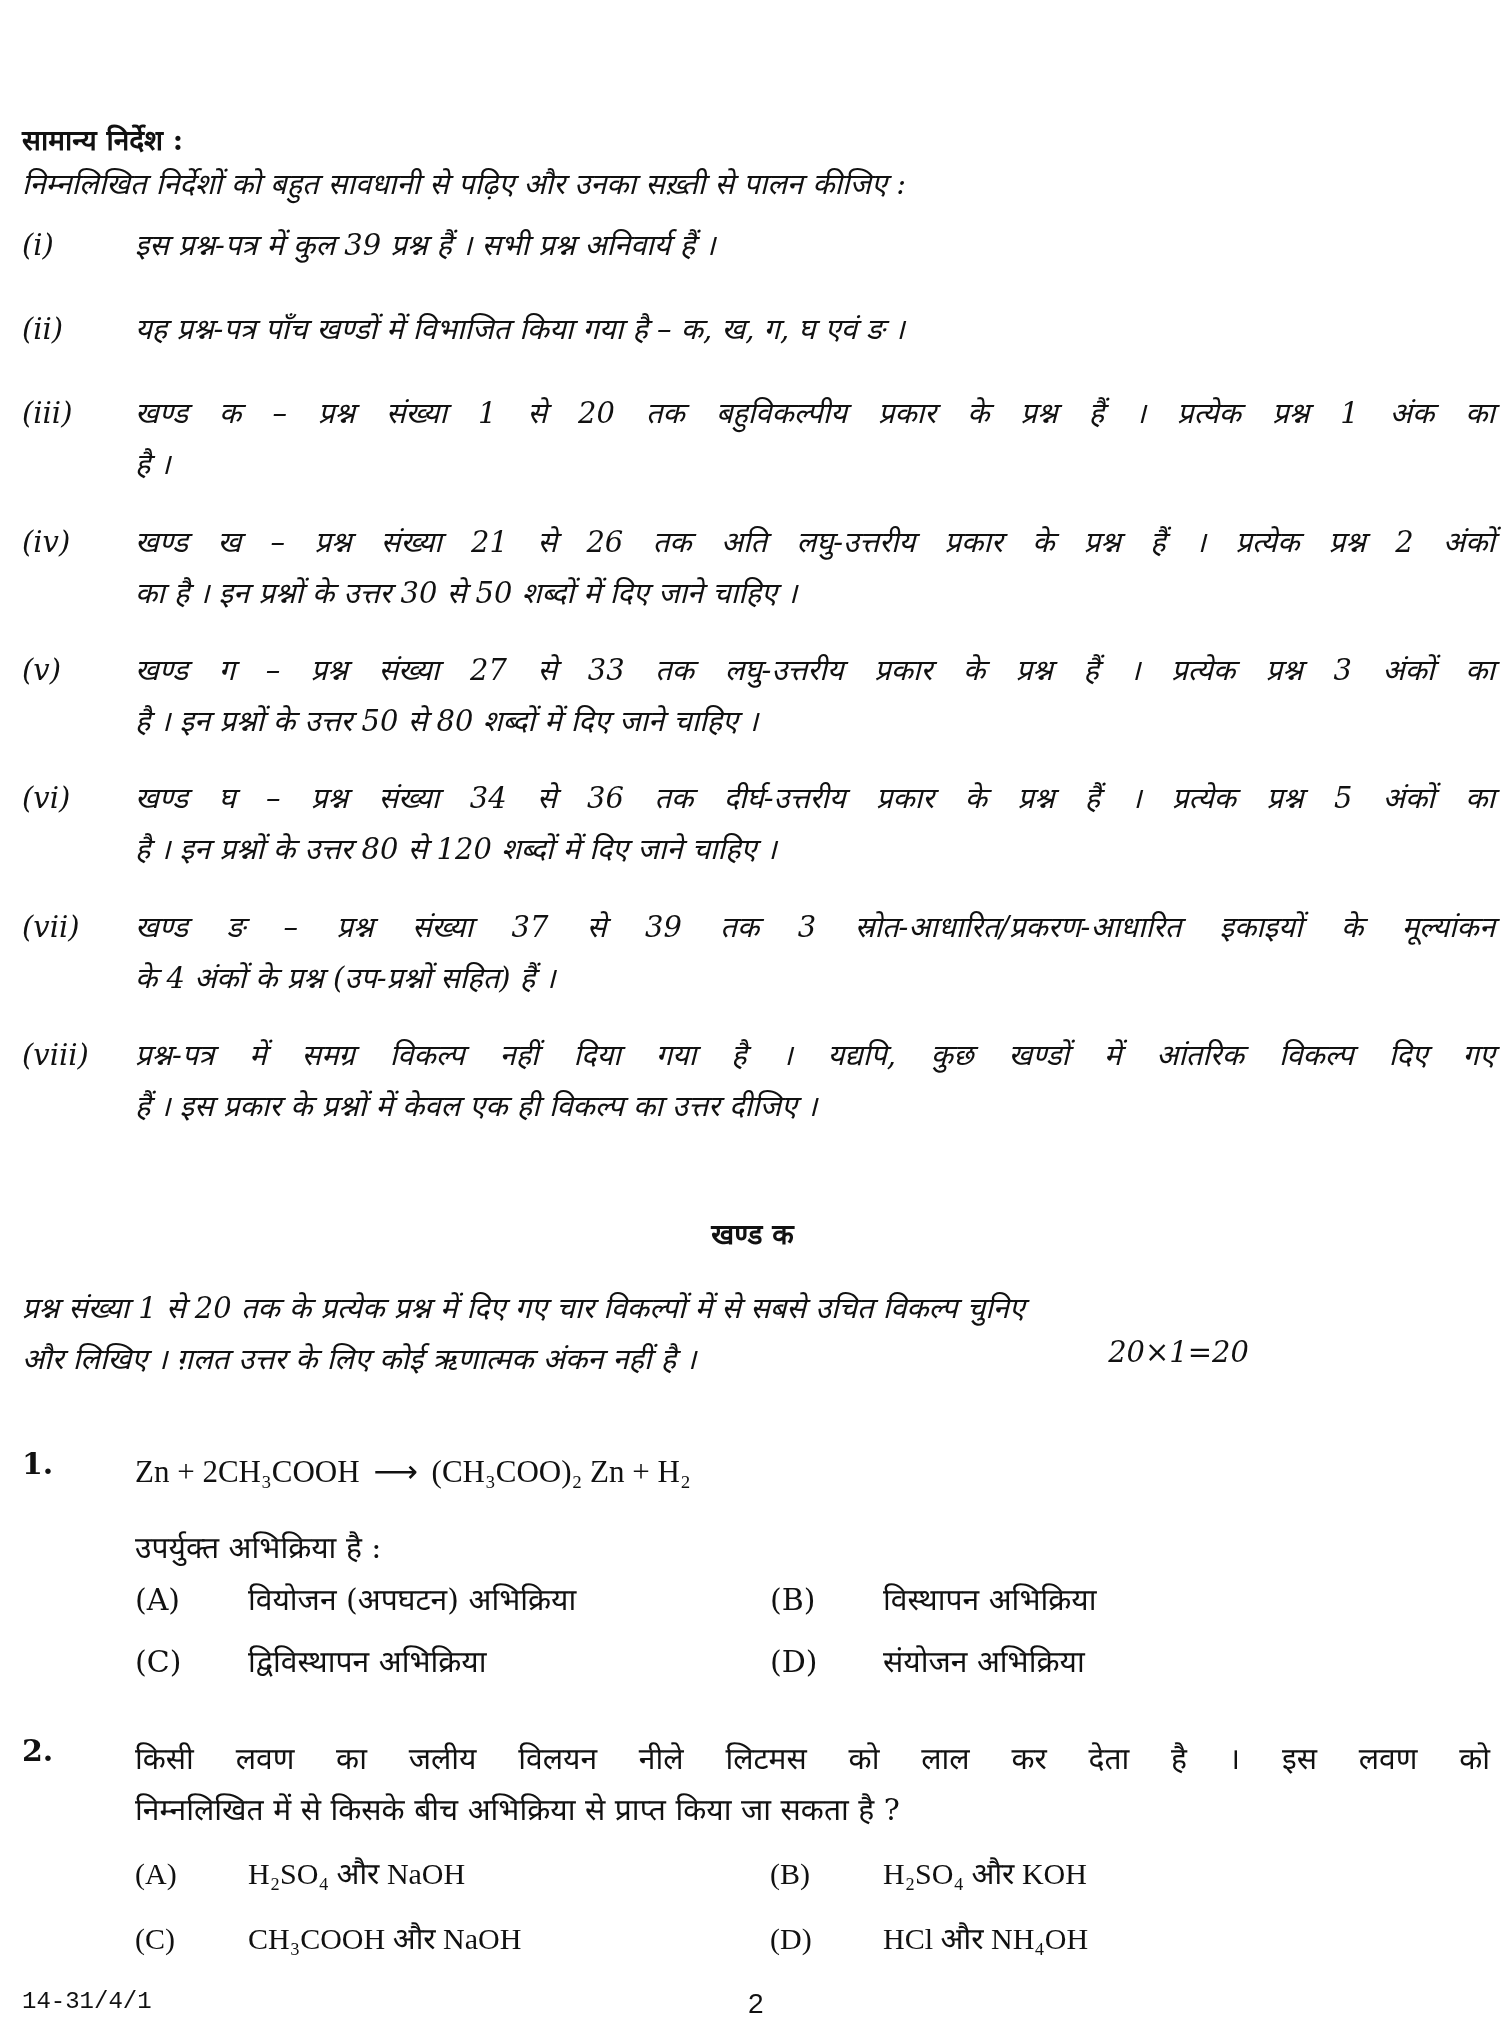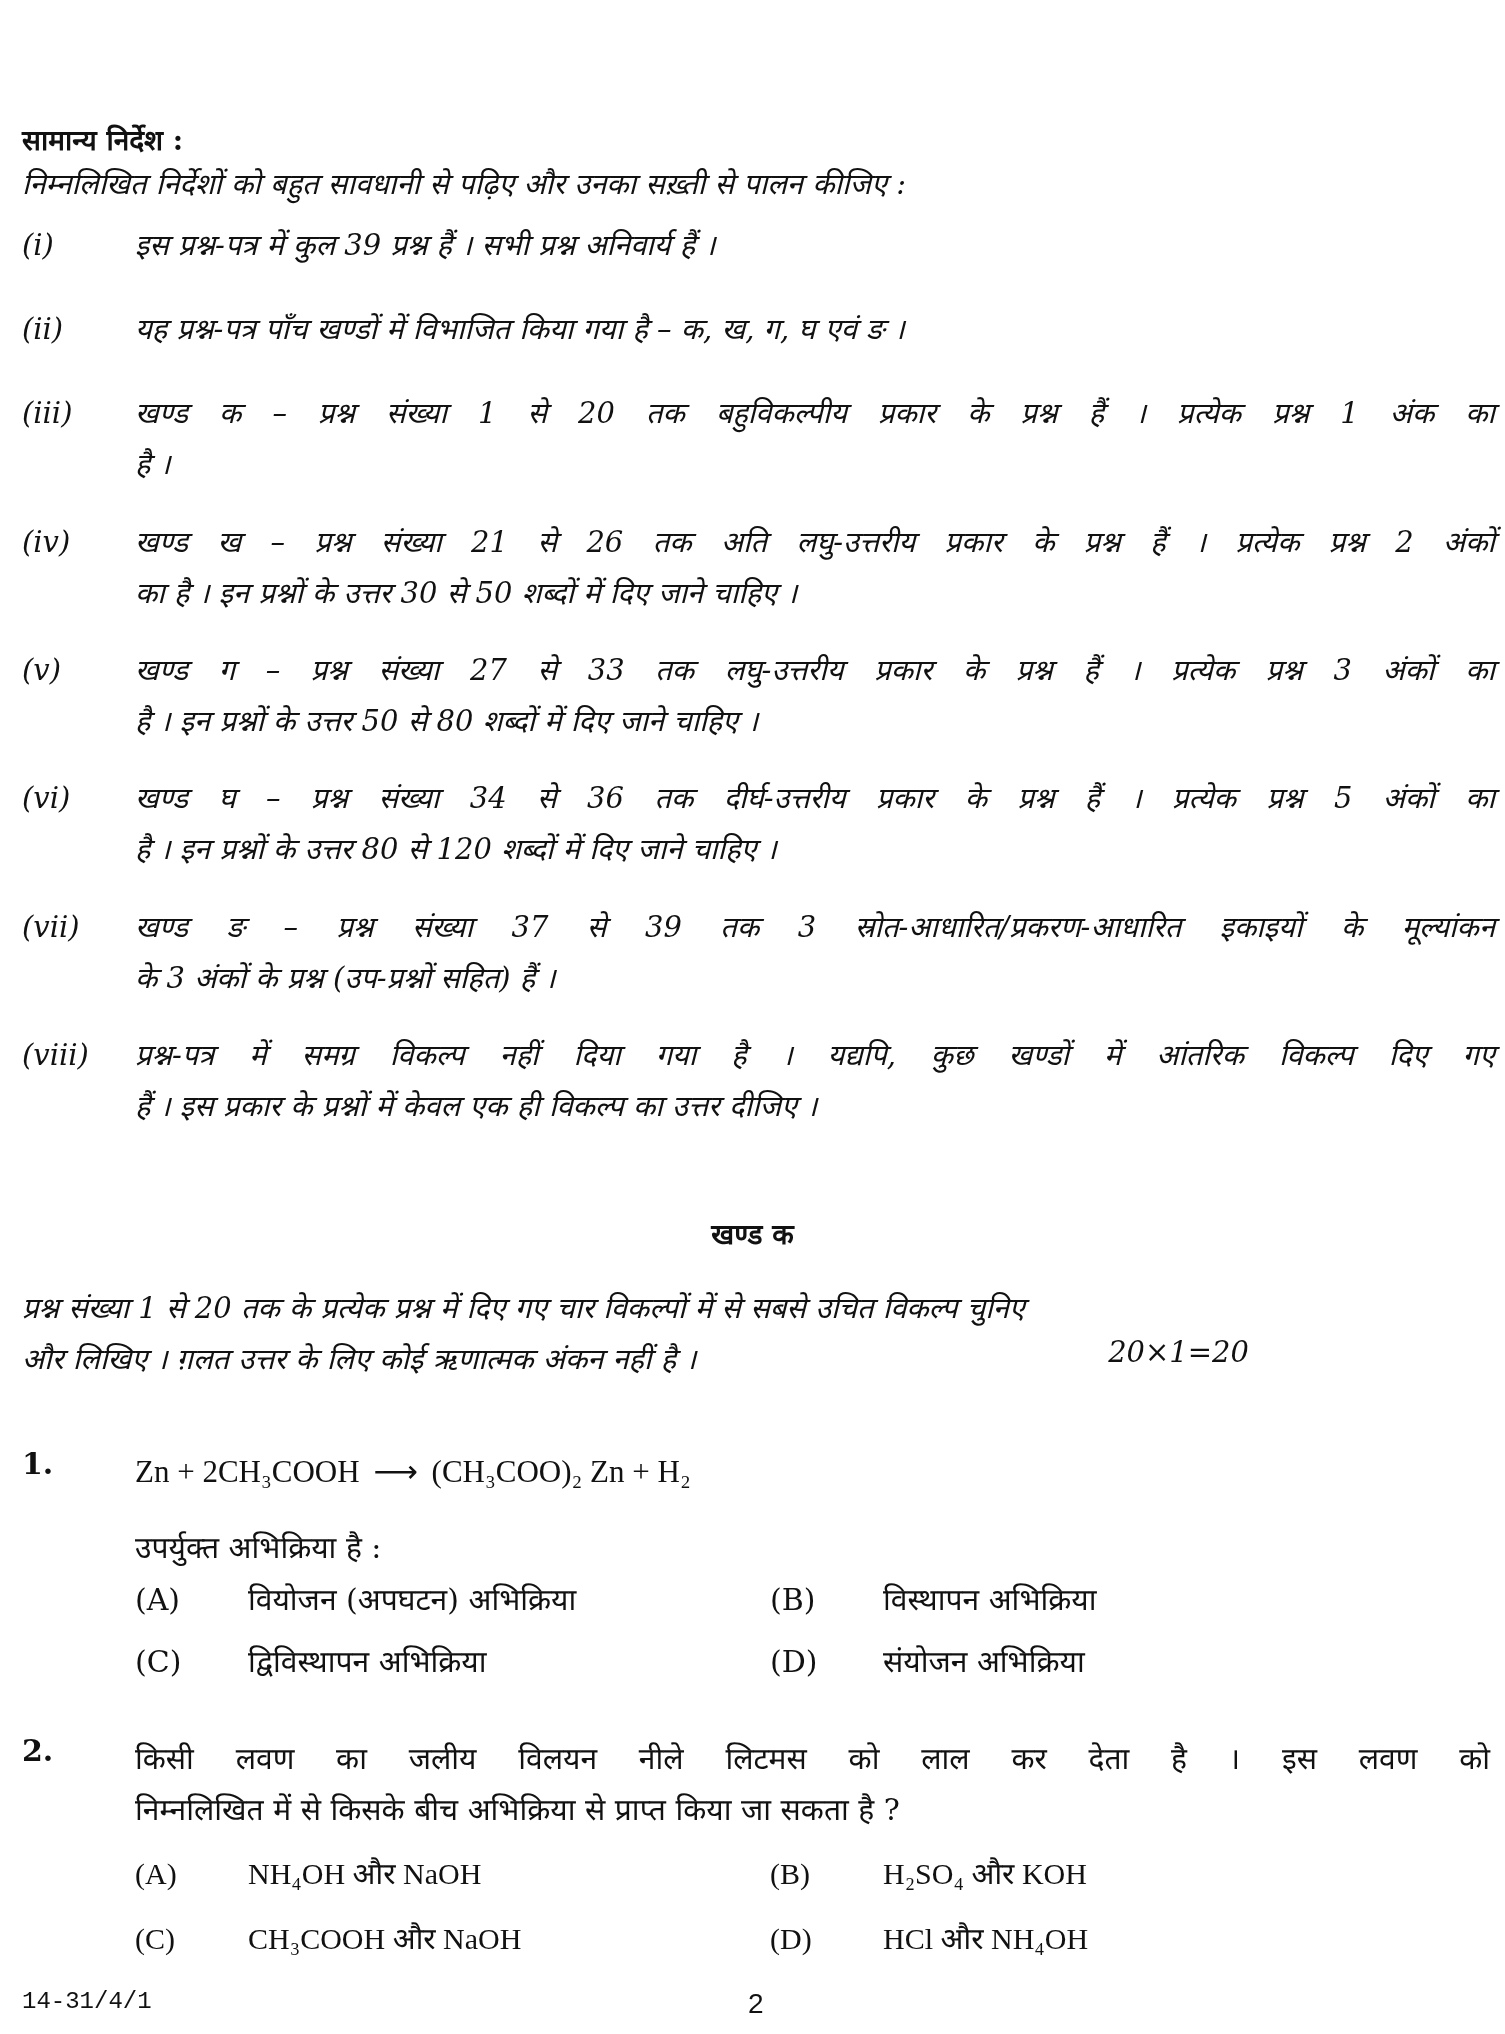--- a/index.html
+++ b/index.html
@@ -79,21 +79,21 @@
     <div class="body">
       <div class="just">खण्ड घ – प्रश्न संख्या 34 से 36 तक दीर्घ-उत्तरीय प्रकार के प्रश्न हैं । प्रत्येक प्रश्न 5 अंकों का</div>
       <div>है । इन प्रश्नों के उत्तर 80 से 120 शब्दों में दिए जाने चाहिए ।</div>
     </div>
   </div>
 
   <div class="inst" style="top:902px;">
     <span class="num">(vii)</span>
     <div class="body">
       <div class="just">खण्ड ङ – प्रश्न संख्या 37 से 39 तक 3 स्रोत-आधारित/प्रकरण-आधारित इकाइयों के मूल्यांकन</div>
-      <div>के 3 अंकों के प्रश्न (उप-प्रश्नों सहित) हैं ।</div>
+      <div>के 4 अंकों के प्रश्न (उप-प्रश्नों सहित) हैं ।</div>
     </div>
   </div>
 
   <div class="inst" style="top:1030px;">
     <span class="num">(viii)</span>
     <div class="body">
       <div class="just">प्रश्न-पत्र में समग्र विकल्प नहीं दिया गया है । यद्यपि, कुछ खण्डों में आंतरिक विकल्प दिए गए</div>
       <div>हैं । इस प्रकार के प्रश्नों में केवल एक ही विकल्प का उत्तर दीजिए ।</div>
     </div>
   </div>
@@ -130,21 +130,21 @@
   </div>
 
   <div class="q" style="top:1733px;">
     <span class="qnum">2.</span>
     <div class="qbody">
       <div class="just">किसी लवण का जलीय विलयन नीले लिटमस को लाल कर देता है । इस लवण को</div>
       <div>निम्नलिखित में से किसके बीच अभिक्रिया से प्राप्त किया जा सकता है ?</div>
     </div>
   </div>
   <div class="opt" style="left:135px; top:1852px; font-family:'Liberation Serif', serif;">
-    <span class="lbl">(A)</span><span>NH₄OH और NaOH</span>
+    <span class="lbl">(A)</span><span>H₂SO₄ और NaOH</span>
   </div>
   <div class="opt" style="left:770px; top:1852px; font-family:'Liberation Serif', serif;">
     <span class="lbl">(B)</span><span>H₂SO₄ और KOH</span>
   </div>
   <div class="opt" style="left:770px; top:1917px; font-family:'Liberation Serif', serif;">
     <span class="lbl">(D)</span><span>HCl और NH₄OH</span>
   </div>
   <div class="opt" style="left:135px; top:1917px; font-family:'Liberation Serif', serif;">
     <span class="lbl">(C)</span><span>CH₃COOH और NaOH</span>
   </div>

